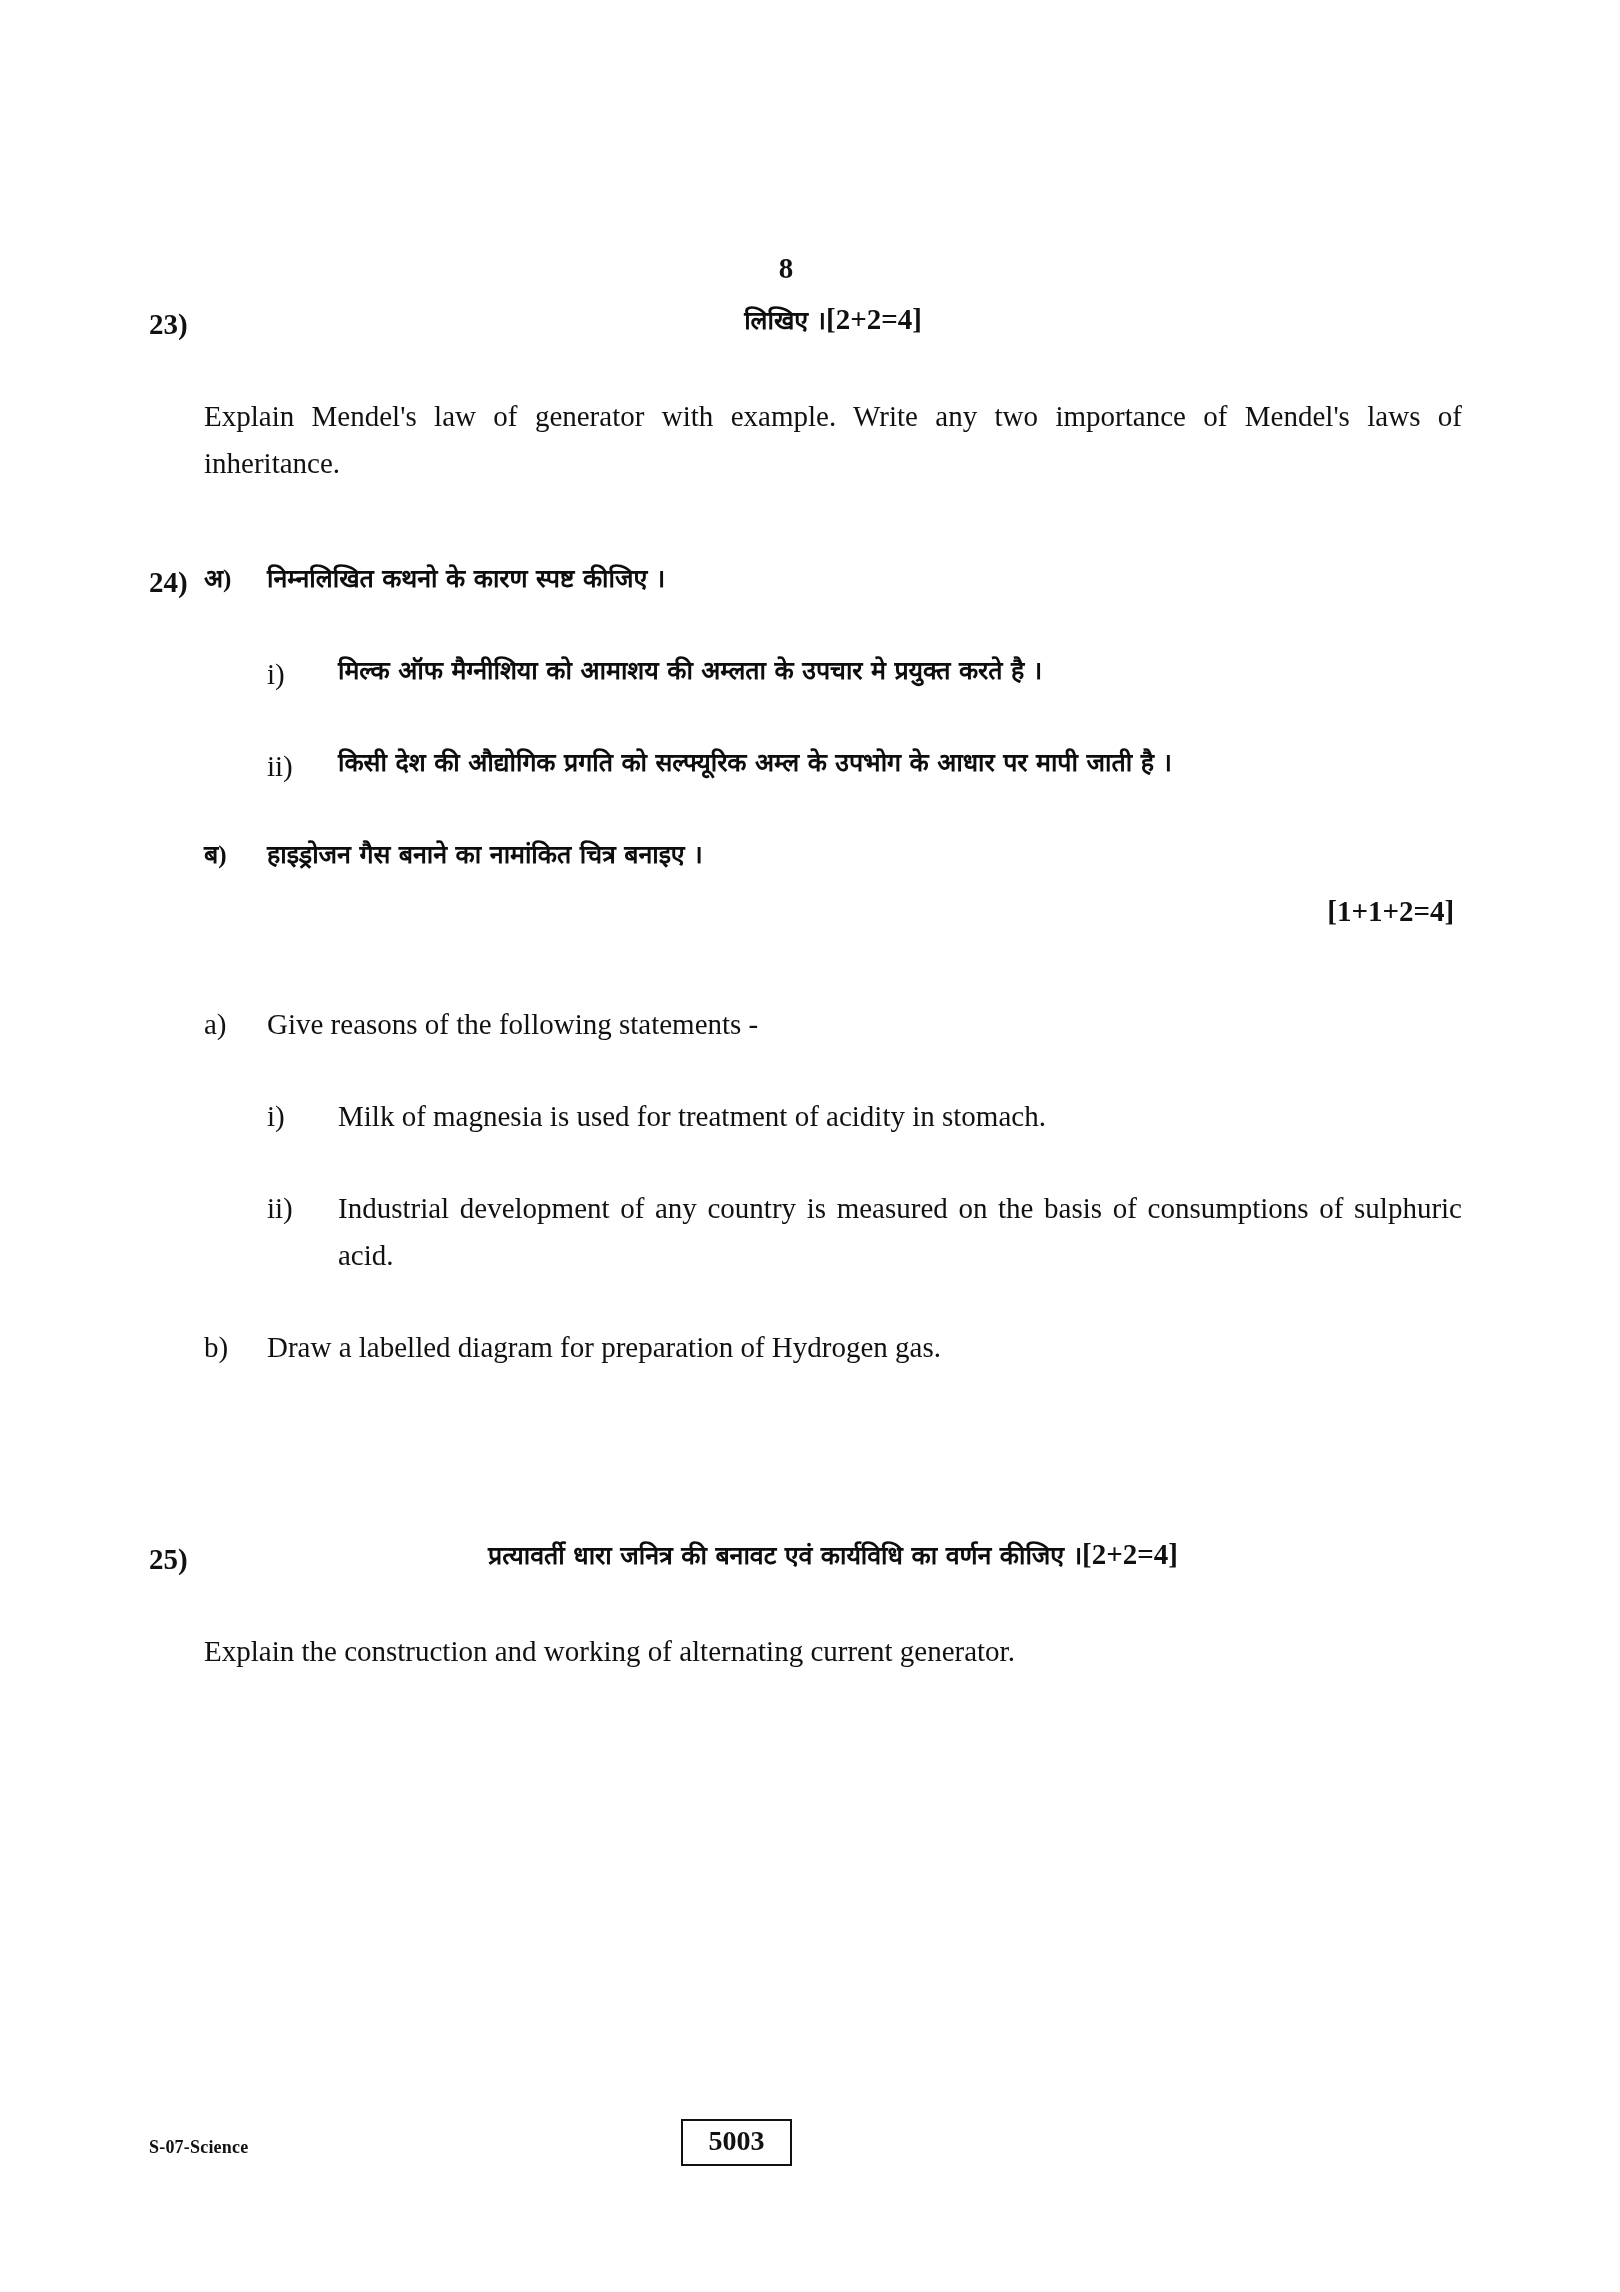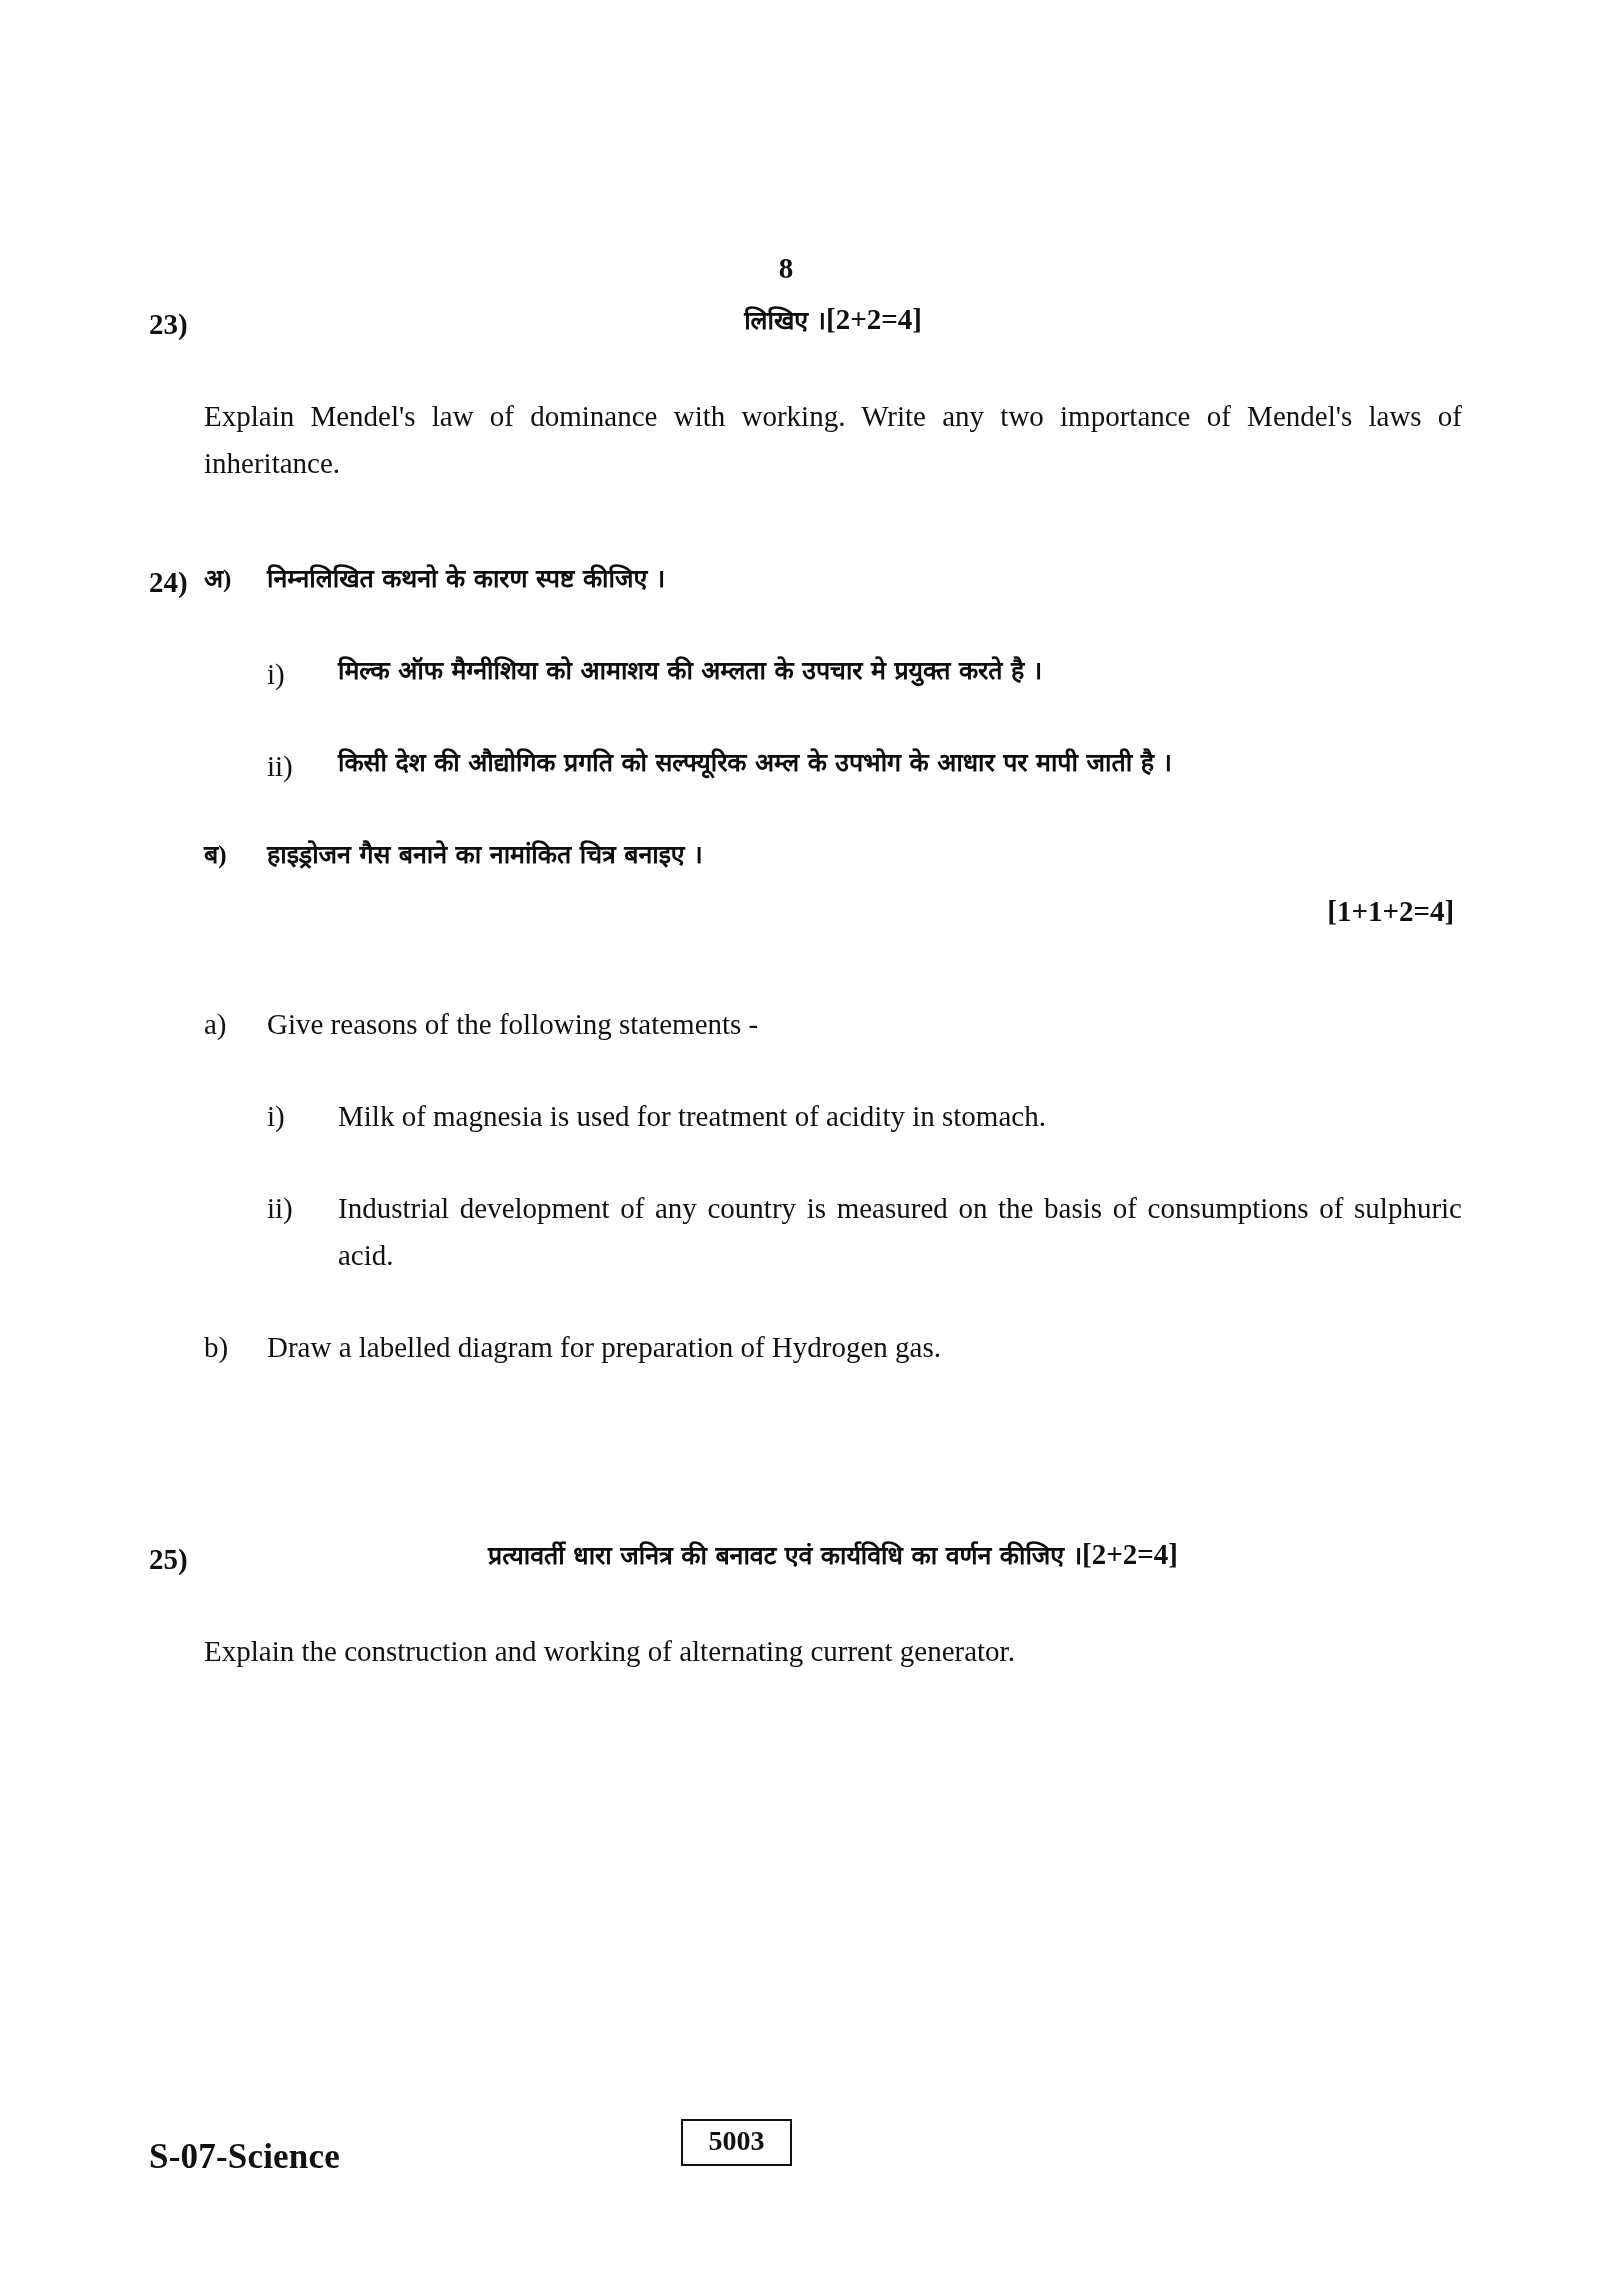--- a/index.html
+++ b/index.html
@@ -124,21 +124,21 @@
     position: absolute;
     left: 149px;
     top: 2137px;
     width: 1313px;
     display: flex;
     align-items: center;
   }
   .footer-code {
     font-family: "Liberation Serif", "DejaVu Serif", serif;
     font-weight: bold;
-    font-size: 35px;
+    font-size: 18px;
     letter-spacing: 0.2px;
     white-space: nowrap;
   }
   .footer-box-wrap {
     position: absolute;
     left: 0;
     top: -17.6px;
     width: 1313px;
     display: flex;
     justify-content: center;
@@ -171,21 +171,21 @@
           <span class="hi lead">लिखिए ।</span>
           <span class="marks">[2+2=4]</span>
         </div>
       </div>
     </div>
 
     <div class="gap-md"></div>
 
     <div class="qrow">
       <div class="marker w-q"></div>
-      <div class="body en justify">Explain Mendel's law of dominance with working. Write any two importance of Mendel's laws of inheritance.</div>
+      <div class="body en justify">Explain Mendel's law of generator with example. Write any two importance of Mendel's laws of inheritance.</div>
     </div>
 
     <div class="gap-lg"></div>
 
     <div class="qrow">
       <div class="marker w-q">24)</div>
       <div class="marker w-sub hi" style="font-size:25px;">अ)</div>
       <div class="body hi">निम्नलिखित कथनो के कारण स्पष्ट कीजिए ।</div>
     </div>
 

